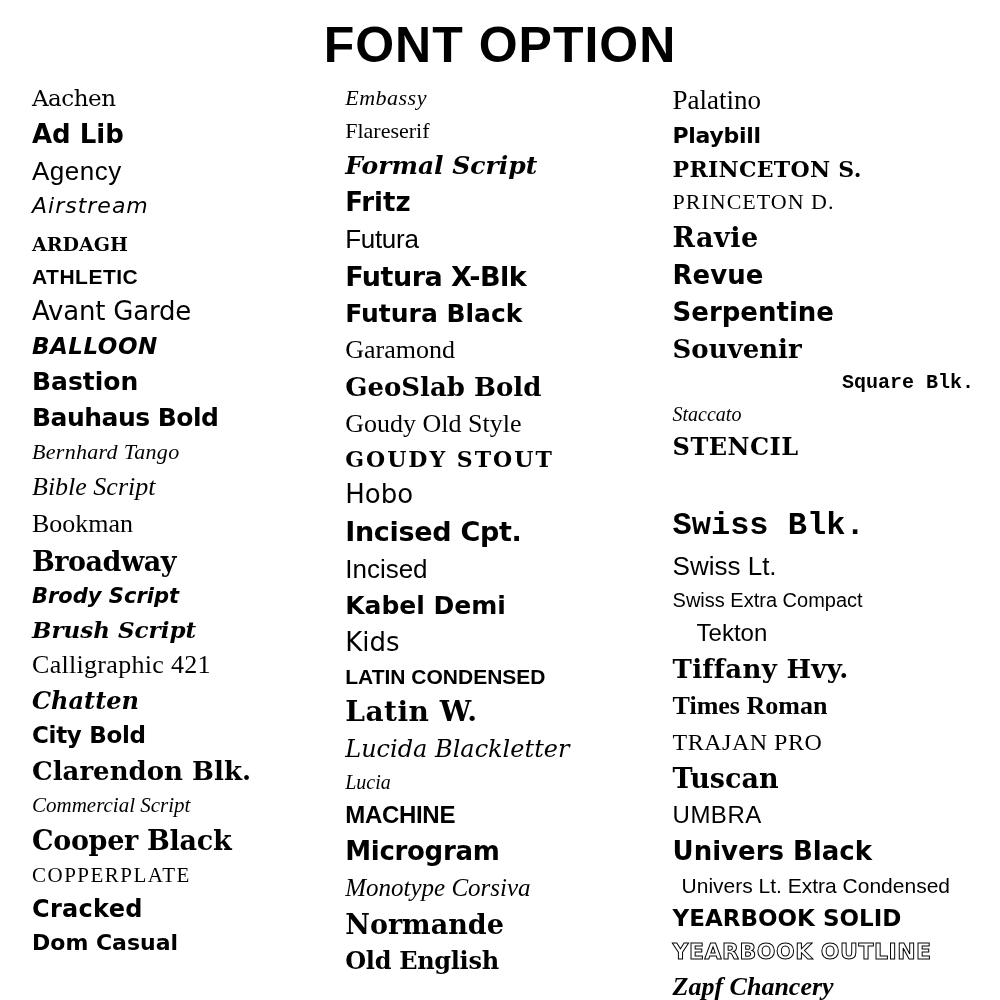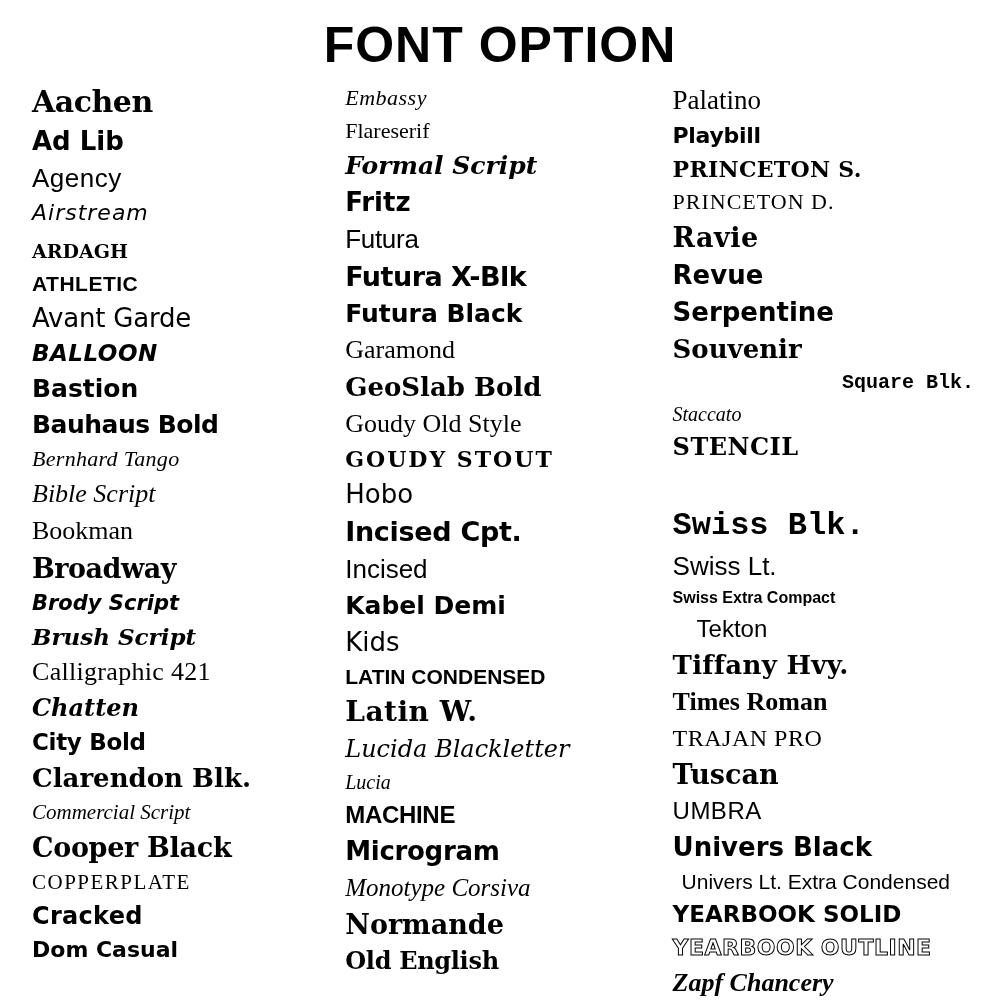--- a/index.html
+++ b/index.html
@@ -46,21 +46,21 @@
   .col-2 { width: 33%; }
   .col-3 { width: 32%; }
   .font-item {
     line-height: 1.0;
     margin: 0 0 11px 0;
     white-space: nowrap;
     font-size: 25px;
   }
 
   
-  .s-aachen      { font-family: "DejaVu Serif", serif; font-weight: bold; font-size: 30px; letter-spacing: -0.5px; }
+  .s-aachen      { font-family: "DejaVu Serif", serif; font-weight: normal; font-size: 23px; letter-spacing: -0.5px; }
   .s-adlib       { font-family: "DejaVu Sans", sans-serif; font-weight: bold; font-size: 26px; letter-spacing: 0px; }
   .s-agency      { font-family: "Liberation Sans", sans-serif; font-weight: normal; font-size: 26px; letter-spacing: 0.5px; }
   .s-airstream   { font-family: "DejaVu Sans", sans-serif; font-style: italic; font-size: 22px; letter-spacing: 1px; }
   .s-ardagh      { font-family: "DejaVu Serif", serif; font-weight: bold; font-size: 27px; font-variant: small-caps; letter-spacing: 0px; }
   .s-athletic    { font-family: "Liberation Sans", sans-serif; font-weight: bold; font-size: 21px; letter-spacing: 0.5px; }
   .s-avantgarde  { font-family: "DejaVu Sans", sans-serif; font-weight: normal; font-size: 26px; letter-spacing: -0.2px; }
   .s-balloon     { font-family: "DejaVu Sans", sans-serif; font-weight: bold; font-style: italic; font-size: 23px; letter-spacing: 0.5px; }
   .s-bastion     { font-family: "DejaVu Sans", sans-serif; font-weight: bold; font-size: 25px; }
   .s-bauhaus     { font-family: "DejaVu Sans", sans-serif; font-weight: bold; font-size: 25px; letter-spacing: -0.5px; }
   .s-bernhard    { font-family: "Liberation Serif", serif; font-style: italic; font-size: 22px; letter-spacing: 0.3px; }
@@ -111,21 +111,21 @@
   .s-princetond  { font-family: "Liberation Serif", serif; font-size: 22px; letter-spacing: 1px; }
   .s-ravie       { font-family: "DejaVu Serif", serif; font-weight: bold; font-size: 27px; letter-spacing: 0.5px; }
   .s-revue       { font-family: "DejaVu Sans", sans-serif; font-weight: bold; font-size: 26px; }
   .s-serpentine  { font-family: "DejaVu Sans", sans-serif; font-weight: bold; font-size: 26px; }
   .s-souvenir    { font-family: "DejaVu Serif", serif; font-weight: bold; font-size: 26px; }
   .s-squareblk   { font-family: Liberation Mono, monospace; font-weight: bold; font-size: 20px; text-align: right; }
   .s-staccato    { font-family: "Liberation Serif", serif; font-style: italic; font-size: 20px; }
   .s-stencil     { font-family: "DejaVu Serif", serif; font-weight: bold; font-size: 24px; letter-spacing: 0.5px; }
   .s-swissblk    { font-family: Liberation Mono, monospace; font-weight: bold; font-size: 32px; margin-top: 40px; }
   .s-swisslt     { font-family: "Liberation Sans", sans-serif; font-size: 26px; }
-  .s-swissxc     { font-family: "Liberation Sans Narrow", "Liberation Sans", sans-serif; font-weight: bold; font-size: 16px; }
+  .s-swissxc     { font-family: "Liberation Sans Narrow", "Liberation Sans", sans-serif; font-weight: normal; font-size: 20px; }
   .s-tekton      { font-family: "Liberation Sans", sans-serif; font-size: 24px; margin-left: 24px; }
   .s-tiffany     { font-family: "DejaVu Serif", serif; font-weight: bold; font-size: 26px; letter-spacing: 0.3px; }
   .s-timesroman  { font-family: "Liberation Serif", serif; font-weight: bold; font-size: 26px; }
   .s-trajan      { font-family: "Liberation Serif", serif; font-size: 24px; letter-spacing: 0.5px; }
   .s-tuscan      { font-family: "DejaVu Serif", serif; font-weight: bold; font-size: 27px; }
   .s-umbra       { font-family: "Liberation Sans", sans-serif; font-size: 24px; letter-spacing: 0.5px; }
   .s-universblk  { font-family: "DejaVu Sans", sans-serif; font-weight: bold; font-size: 26px; }
   .s-universltxc { font-family: "Liberation Sans Narrow", "Liberation Sans", sans-serif; font-size: 21px; margin-left: 9px; }
   .s-yearbooksolid{ font-family: "DejaVu Sans", sans-serif; font-weight: bold; font-size: 23px; letter-spacing: 0px; }
   .s-yearbookoutline{ font-family: "DejaVu Sans", sans-serif; font-weight: bold; font-size: 22px; color: #ffffff; -webkit-text-stroke: 1px #000; letter-spacing: 0.5px; }

